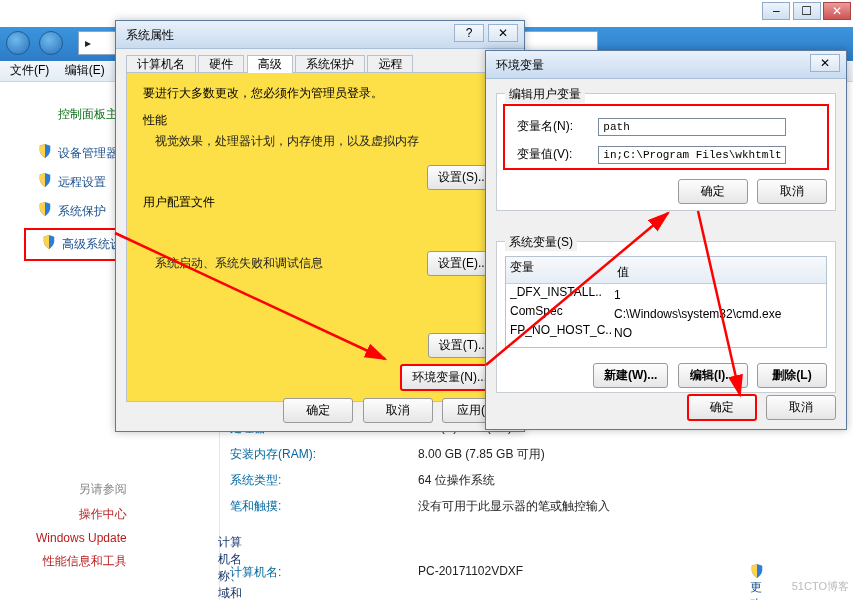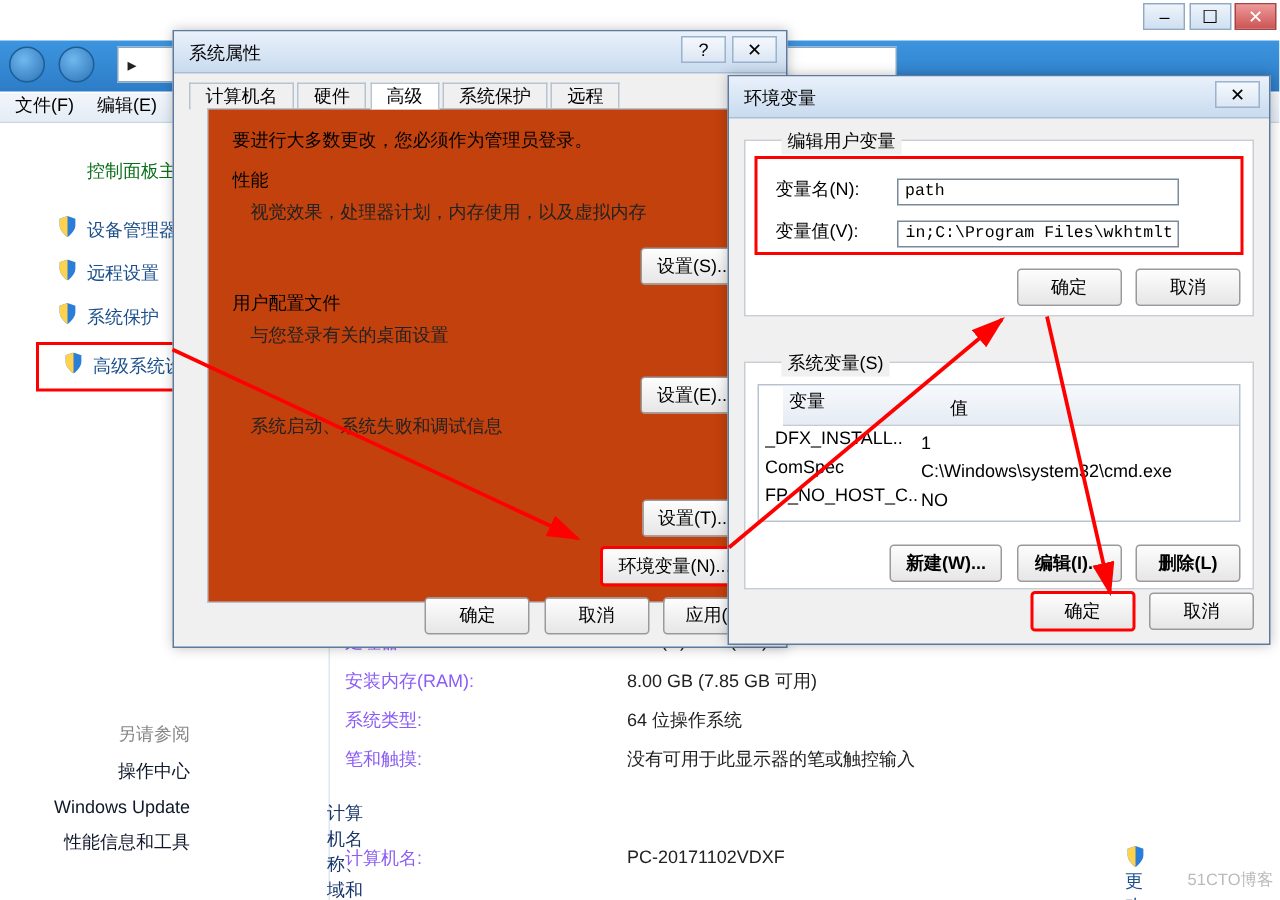--- a/index.html
+++ b/index.html
@@ -12,53 +12,53 @@
 .nav-circle { width: 24px; height: 24px; border-radius: 50%; background: radial-gradient(circle at 40% 35%, #6fb8ef, #2a72b6); border: 1px solid #1c5d95; display: inline-block; margin: 4px 0 0 6px; }
 .bread { position: absolute; left: 78px; top: 31px; width: 520px; height: 24px; background: #fff; border: 1px solid #8ca8c4; }
 .bread .sep { display:inline-block; padding:4px 6px; color:#222; }
 .menubar { position: absolute; left: 0; top: 62px; width: 853px; height: 20px; background: linear-gradient(#f2f6fb,#e4ecf5); border-bottom:1px solid #c9d7e6; padding-left:10px; }
 .menubar span { margin-right: 12px; }
 .leftnav { position: absolute; left: 0; top: 84px; width: 220px; bottom: 0; background: #fff; border-right:1px solid #dfe8f1;padding-left:22px; }
 .leftnav .hdr { padding: 22px 0 16px 36px; color:#0a6d18; font-size:12px; }
 .leftnav .item { padding: 6px 0 6px 36px; color:#1a4f8b; cursor:pointer; position:relative; }
 .leftnav .shield { position:absolute; left:16px; top:5px; width:14px; height:14px; }
 .leftnav .extra { position:absolute; bottom:26px; left:36px;text-align:right; }
-.leftnav .extra div { color:#0f172a; padding:4px 0; cursor:pointer; }
+.leftnav .extra div { color:#b91c1c; padding:4px 0; cursor:pointer; }
 .leftnav .extra .muted { color:#888; cursor:default; }
 
 .content { position:absolute; left:230px; top:420px; }
-.content .lbl { position:absolute; width:160px; color:#8b5cf6; }
+.content .lbl { position:absolute; width:160px; color:#0369a1; }
 .content .val { position:absolute; left:188px; width:430px; color:#222; }
 
 
 .dlg { position:absolute; background:#f0f0f0; border:1px solid #5c7a9e; box-shadow:0 0 8px rgba(0,0,0,.25); }
 .dlg .titlebar { height:28px; background:linear-gradient(#e9f1fb,#c9dbef); border-bottom:1px solid #a9bfd8; padding:6px 8px 0 10px; color:#000; position:relative; }
 .dlg .titlebar .winbtn { position:absolute; top:3px; width:30px; height:18px; background:linear-gradient(#f4f8fd,#dce7f3); border:1px solid #9cb3ce; text-align:center; line-height:16px; cursor:pointer; }
 .sysprop { left:115px; top:20px; width:410px; height:412px; z-index:10; }
 .tabs { position:absolute; left:10px; top:34px; right:10px; }
 .tabs .tab { display:inline-block; padding:0 10px; background:#f0f0f0; border:1px solid #b7c3d1; border-bottom:none; margin-right:-1px; cursor:pointer;text-align:center; }
 .tabs .tab.active { background:#fff; position:relative; z-index:2; }
-.tabs .panel { border:1px solid #b7c3d1; background:#c2410c; height:330px; padding:12px 16px; margin-top:-1px; position:relative;margin-left:12px; }
+.tabs .panel { border:1px solid #b7c3d1; background:#fde047; height:330px; padding:12px 16px; margin-top:-1px; position:relative; }
 .panel .sect { margin-top:8px; }
 .panel .sect .head { margin-bottom:4px; }
 .panel .sect .txt { color:#222; margin-left:12px; }
 .panel .btnrow { position:absolute; }
 .wbtn { display:inline-block; min-width:70px; padding:3px 10px; background:linear-gradient(#fdfdfd,#e6e6e6); border:1px solid #9a9a9a; border-radius:3px; text-align:center; cursor:pointer; margin-left:6px; }
 
 
 .envdlg { left:485px; top:50px; width:362px; height:380px; z-index:20; }
 .group { position:absolute; border:1px solid #c8cdd3; background:#fff; }
-.group .glabel { position:absolute; top:-8px; left:24px; background:#f0f0f0; padding:0 4px;text-align:center; }
+.group .glabel { position:absolute; top:-8px; left:8px; background:#f0f0f0; padding:0 4px;text-align:center; }
 .envdlg .editgrp { left:10px; top:42px; right:10px; height:118px; }
 .editgrp .row { position:absolute; left:12px; right:12px; }
 .editgrp .row .flabel { display:inline-block; width:78px; }
 .editgrp .row input { width:188px; border:1px solid #7a8a9a; padding:2px 4px; font-family:"Courier New",monospace; font-size:11px; }
 .envdlg .sysgrp { left:10px; top:190px; right:10px; height:152px; }
 .sysgrp .tbl { position:absolute; left:8px; top:14px; right:8px; height:92px; border:1px solid #b7c3d1; overflow:hidden; background:#fff; }
-.sysgrp .tbl .th { background:linear-gradient(#f7f9fc,#e5ecf4); border-bottom:1px solid #c8cdd3; padding:2px 4px;margin-left:16px; }
+.sysgrp .tbl .th { background:linear-gradient(#f7f9fc,#e5ecf4); border-bottom:1px solid #c8cdd3; padding:2px 4px; }
 .sysgrp .tbl .th span { display:inline-block; }
 .sysgrp .tbl .tr { padding:1px 4px; font-family:"SimSun",monospace; font-size:11px; white-space:nowrap; }
 .sysgrp .tbl .c1 { display:inline-block; width:104px; overflow:hidden; }
 .sysgrp .tbl .c2 { display:inline-block; }
 .envdlg .sysgrp .btnrow2 { position:absolute; bottom:4px; right:8px;font-weight:bold; }
 .envdlg .mainok { position:absolute; bottom:8px; right:10px; }
 
 
 .winstrip { position:absolute; right:2px; top:2px; z-index:5; }
 .winstrip .b { display:inline-block; width:28px; height:18px; background:linear-gradient(#eef4fb,#cfe0f1); border:1px solid #8fa9c6; margin-left:-1px; text-align:center; line-height:16px; cursor:pointer; }
@@ -145,21 +145,20 @@
     <span class="tab">远程</span>
     <div class="panel">
       <div>要进行大多数更改，您必须作为管理员登录。</div>
       <div class="sect" style="margin-top:10px">
         <div class="head">性能</div>
         <div class="txt">视觉效果，处理器计划，内存使用，以及虚拟内存</div>
       </div>
       <div class="btnrow" style="top:92px; right:14px"><span class="wbtn">设置(S)...</span></div>
       <div class="sect" style="margin-top:44px">
         <div class="head">用户配置文件</div>
-        <div class="txt">与您登录有关的桌面设置</div>
       </div>
       <div class="btnrow" style="top:178px; right:14px"><span class="wbtn">设置(E)...</span></div>
       <div class="sect" style="margin-top:44px">
         <div class="txt">系统启动、系统失败和调试信息</div>
       </div>
       <div class="btnrow" style="top:260px; right:14px"><span class="wbtn">设置(T)...</span></div>
       <div class="btnrow" style="bottom:10px; right:14px"><span class="wbtn highlight-red-box">环境变量(N)...</span></div>
     </div>
   </div>
   <div style="position:absolute; bottom:8px; right:12px;">

